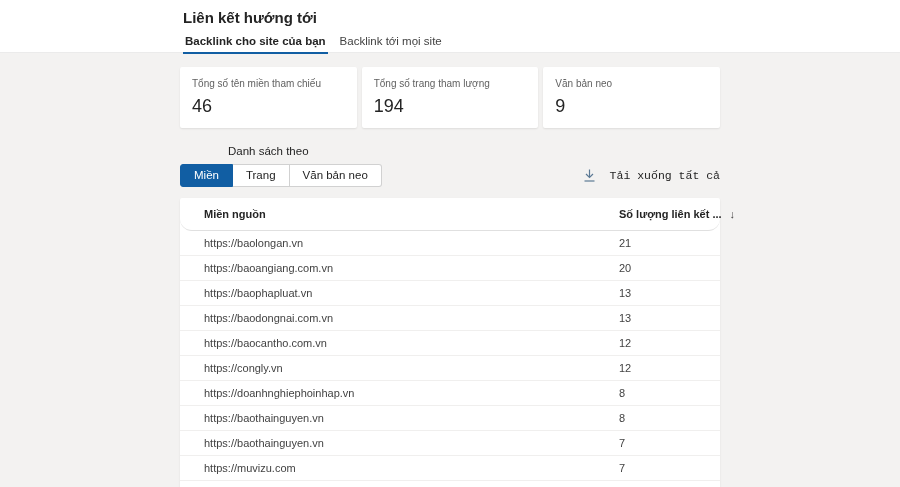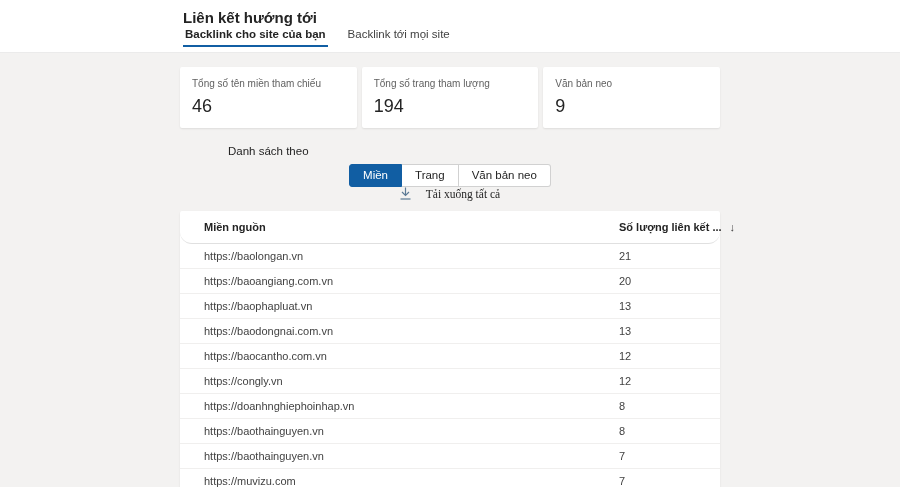--- a/index.html
+++ b/index.html
@@ -18,21 +18,22 @@
     border-bottom: 1px solid #ebebeb;
   }
   .page-title {
     padding-top: 9px;
     font-size: 15px;
     font-weight: 600;
     color: #242424;
   }
   .tabs {
     display: flex;
-    gap: 18px;
+    gap: 10px;
+    margin-top: 7px;
   }
   .tab {
     font-size: 11.5px;
     color: #424242;
     padding: 2px 2px 5px 2px;
     border-bottom: 2px solid transparent;
     cursor: pointer;
     white-space: nowrap;
   }
   .tab.active {
@@ -73,21 +74,20 @@
     margin-top: 17px;
     font-size: 11.5px;
     color: #242424;
     padding-left: 48px;
   }
   .controls {
     margin-top: 7px;
     display: flex;
     justify-content: space-between;
     align-items: center;
-    flex-direction: column;
   }
   .segmented { display: flex; }
   .seg-btn {
     font-family: "Liberation Sans", sans-serif;
     font-size: 11.5px;
     color: #242424;
     background: #ffffff;
     border: 1px solid #d1d1d1;
     border-left-width: 0;
     padding: 4px 13px 5px 13px;
@@ -106,21 +106,21 @@
   }
   .download {
     display: flex;
     align-items: center;
     gap: 15px;
     font-size: 11.5px;
     color: #242424;
     cursor: pointer;
     background: none;
     border: none;
-    font-family: Liberation Serif, serif;
+    font-family: Liberation Mono, monospace;
   }
   .download svg { display: block; }
   
   .table-card {
     margin-top: 11px;
     background: #ffffff;
     border-radius: 2px;
     box-shadow: 0 1px 2px rgba(0,0,0,0.09);
     min-height: 300px;
   }

